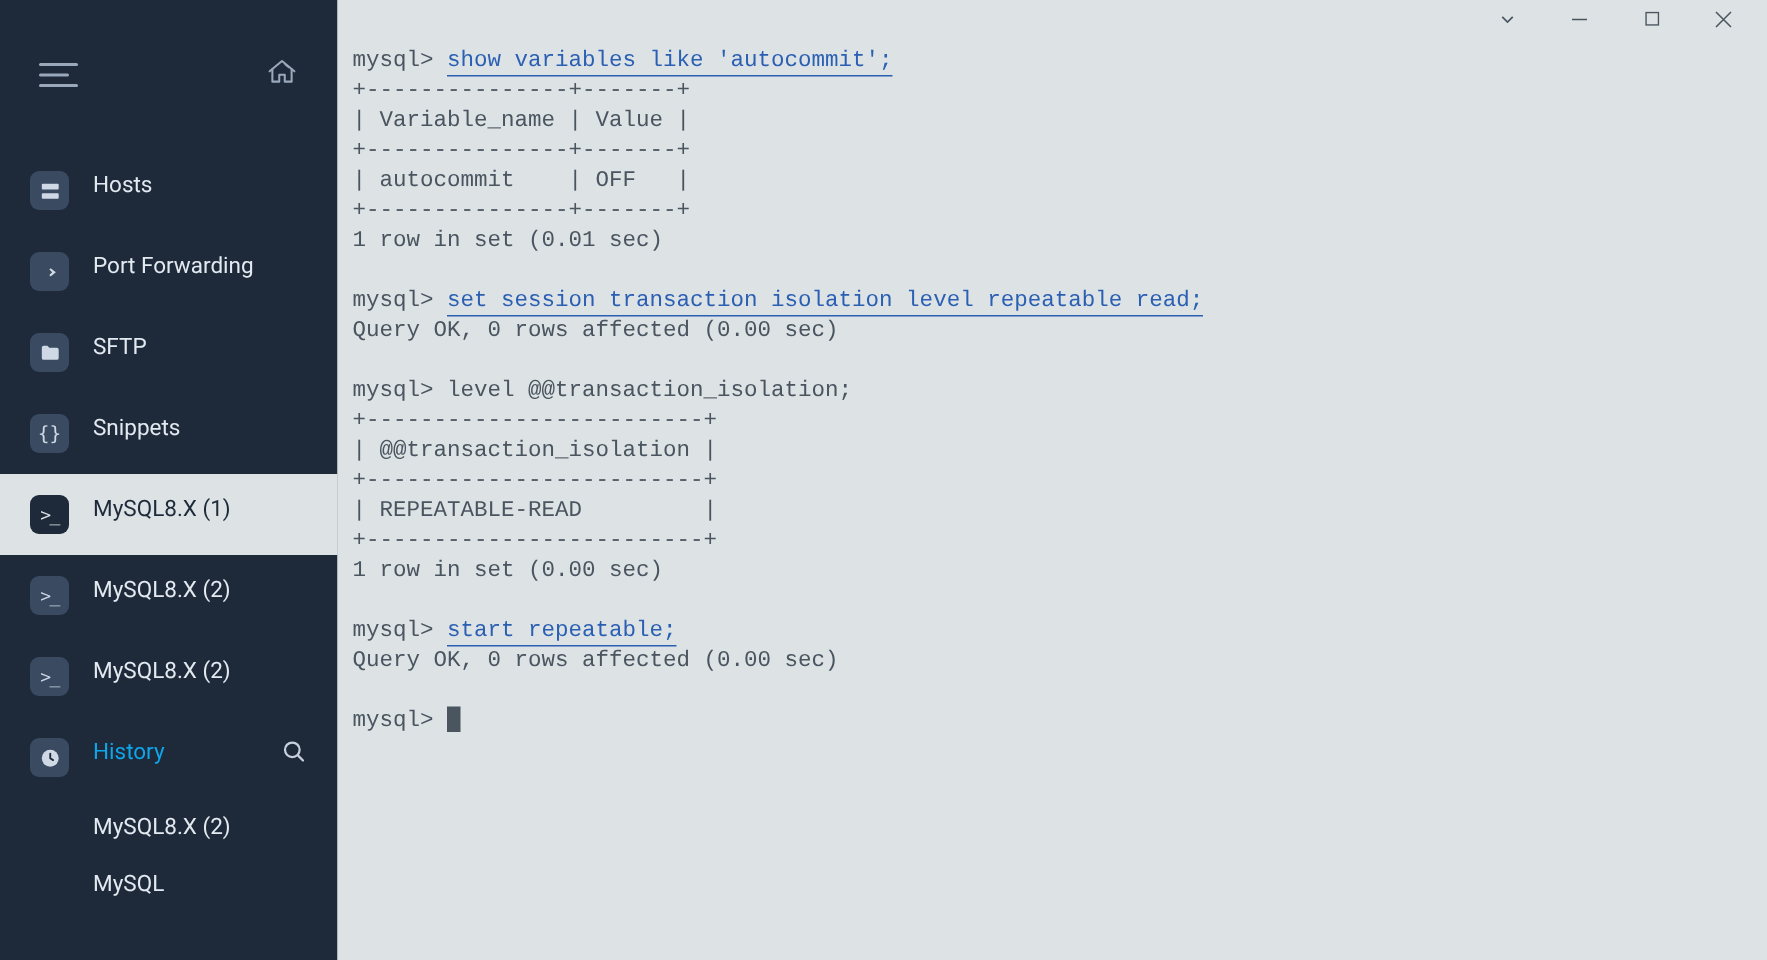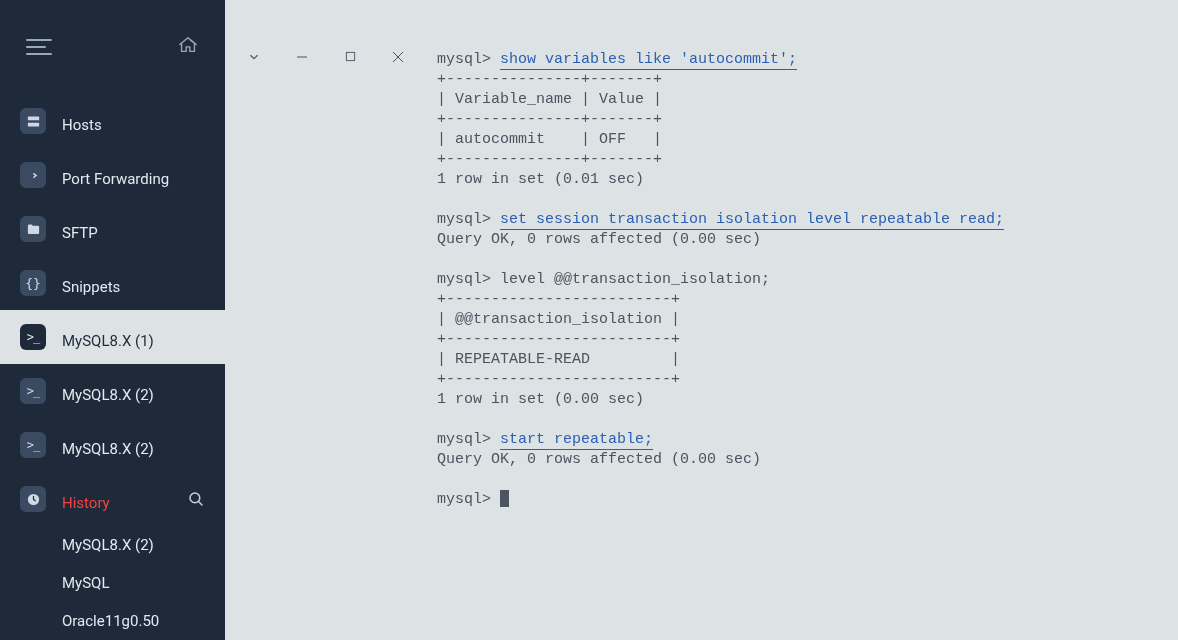--- a/index.html
+++ b/index.html
@@ -31,54 +31,53 @@
     width: 26px; height: 20px;
     display: flex; flex-direction: column; justify-content: center; gap: 5px;
     cursor: pointer;
   }
   .hamburger span { display:block; height:2px; background:#9aa8bb; border-radius:1px; }
   .hamburger span:nth-child(1){ width:26px;}
   .hamburger span:nth-child(2){ width:20px;}
   .hamburger span:nth-child(3){ width:26px;}
   .home-icon { color:#9aa8bb; cursor:pointer; }
   .nav-item {
-    display:flex; align-items:flex-end; gap:16px;
+    display:flex; align-items:flex-start; gap:16px;
     padding: 14px 20px;
     color:#e3e9f0;
     cursor:pointer;
   }
   .nav-item.active-light { background:#dde3e5; color:#1e2a3a; }
   .nav-item.active-light .ico-box { background:#1e2a3a; color:#dde3e5; }
   .ico-box {
     width:26px; height:26px; border-radius:6px;
     background:#3a4a60; color:#cfd8e5;
     display:flex; align-items:center; justify-content:center;
     flex-shrink:0;
     font-size:13px;
   }
   .prompt-glyph { font-family: ui-monospace, SFMono-Regular, Menlo, Consolas, monospace; font-size:12px; letter-spacing:-1px;}
   .history-row {
-    display:flex; align-items:flex-end; gap:16px;
+    display:flex; align-items:flex-start; gap:16px;
     padding: 14px 20px;
-    color:#ef4444;
+    color:#0ea5e9;
   }
   .history-search { margin-left:auto; color:#c7d0dc; cursor:pointer;}
   .history-item {
     padding: 10px 20px 10px 62px;
     color:#e3e9f0;
     cursor:pointer;
     font-size:15px;
   }
   .main {
     flex:1;
     background:#dde3e5;
     display:flex;
-    flex-direction:row;
+    flex-direction:column;
     min-width:0;
-    margin-top:44px;
   }
   .winbar {
     height:25px;
     display:flex;
     align-items:center;
     justify-content:flex-end;
     padding: 0 6px;
     gap: 2px;
   }
   .winbtn {
@@ -196,21 +195,20 @@
     <div class="history-search">
       <svg width="18" height="18" viewBox="0 0 24 24" fill="none" stroke="currentColor" stroke-width="2" stroke-linecap="round">
           <circle cx="10.5" cy="10.5" r="6.5"></circle>
           <path d="m20 20-4.3-4.3"></path>
         </svg>
     </div>
   </div>
 
   <div class="history-item">MySQL8.X (2)</div>
   <div class="history-item">MySQL</div>
-  <div class="history-item">Oracle11g0.50</div>
 </div>
 
 <div class="main">
   <div class="winbar">
     <div class="winbtn">
       <svg width="14" height="14" viewBox="0 0 24 24" fill="none" stroke="currentColor" stroke-width="2">
           <path d="m6 9 6 6 6-6"></path>
         </svg>
     </div>
     <div class="winbtn">

